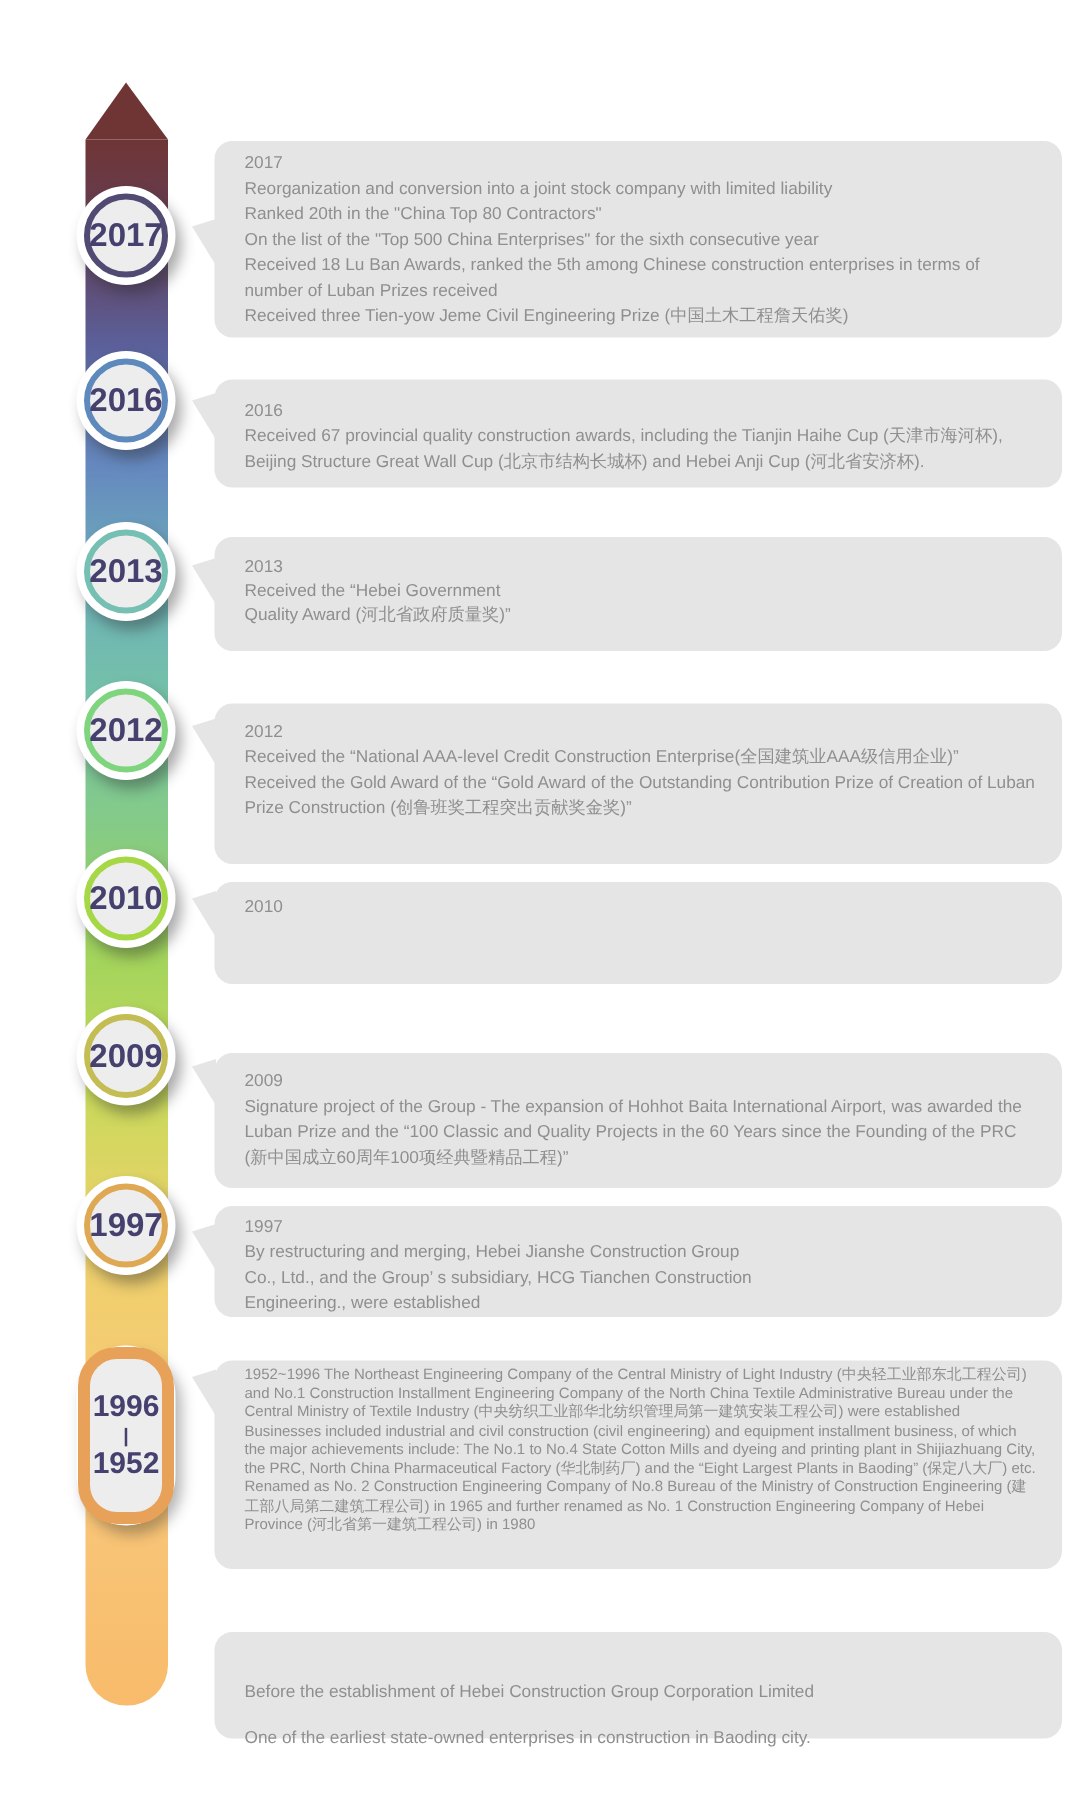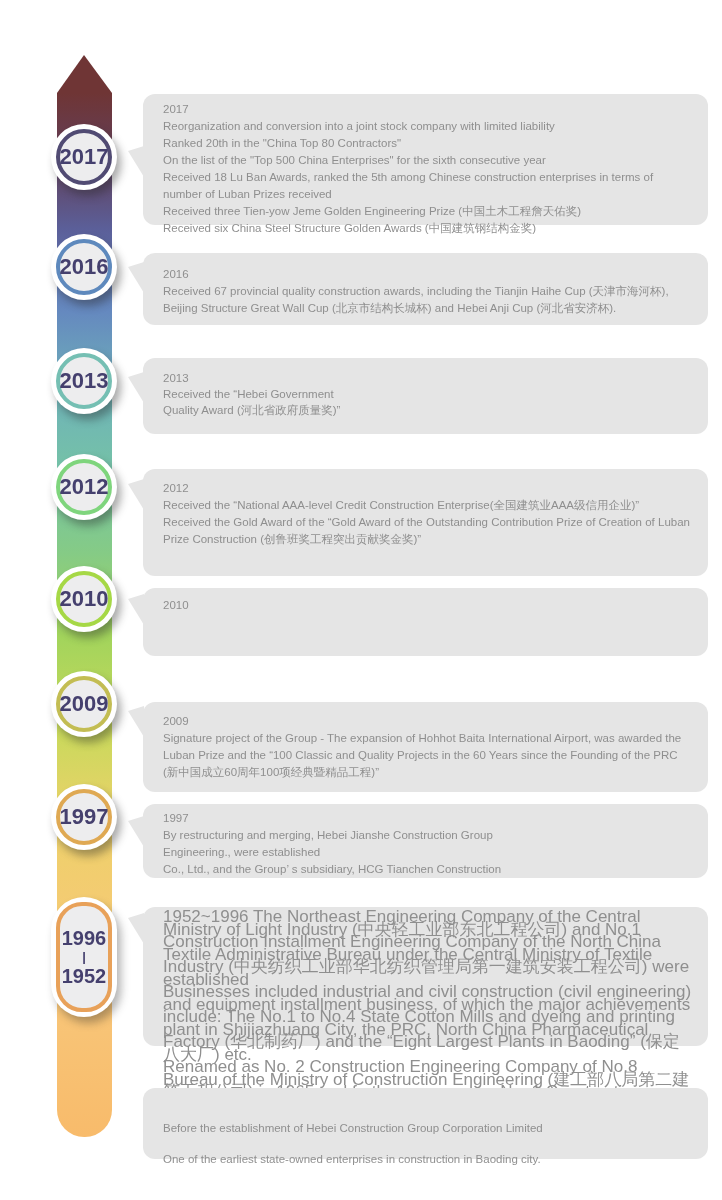--- a/index.html
+++ b/index.html
@@ -58,21 +58,21 @@
   .c4{top:566px}.c5{top:671px}.c6{top:784px}
   
   .pill{
     position:absolute;left:51px;top:897px;width:66px;height:120px;
     background:#ffffff;border-radius:33px;
     box-shadow:4px 6px 9px rgba(40,40,40,0.35);
     display:flex;align-items:center;justify-content:center;
   }
   .pill .ring{
     width:48px;height:102px;border-radius:26px;
-    border:4px solid #0f766e;background:#ededee;
+    border:8px solid #0f766e;background:#ededee;
     display:flex;flex-direction:column;align-items:center;justify-content:center;
   }
   .pill .year{font-size:20px;font-weight:bold;color:#45406e;line-height:22px;}
   .pill .divider{font-size:13px;font-weight:bold;color:#45406e;line-height:16px;}
   
   .bubble{
     position:absolute;left:143px;width:565px;
     background:#e5e5e5;border-radius:12px;
     box-sizing:border-box;
     padding:0 14px 0 20px;
@@ -97,21 +97,21 @@
   .b3 .tail{top:10px;}
   .b4{top:588px;height:68px;padding-top:10px;}
   .b4 .tail{top:6px;}
   .b4 p{line-height:14px;}
   .b5{top:702px;height:90px;padding-top:11px;}
   .b5 .tail{top:4px;}
   .b6{top:804px;height:74px;padding-top:6px;}
   .b6 .tail{top:12px;}
   .b7{top:907px;height:139px;padding-top:4px;}
   .b7 .tail{top:6px;}
-  .b7 p{line-height:12.5px;font-size:17px;}
+  .b7 p{line-height:12.5px;font-size:10px;}
   .b8{top:1088px;height:71px;padding-top:32px;}
   .b8 p.gap{margin-top:14px;}
 </style>
 </head>
 <body>
 
 <div class="page">
 
   <div class="arrow-head" style="border-bottom-color: rgb(111, 53, 53);"></div>
   <div class="ribbon"></div>
@@ -160,22 +160,21 @@
     </div>
   </div>
 
   <div class="bubble b0">
     <div class="tail"></div>
     <p>2017</p>
     <p>Reorganization and conversion into a joint stock company with limited liability</p>
     <p>Ranked 20th in the "China Top 80 Contractors"</p>
     <p>On the list of the "Top 500 China Enterprises" for the sixth consecutive year</p>
     <p>Received 18 Lu Ban Awards, ranked the 5th among Chinese construction enterprises in terms of number of Luban Prizes received</p>
-    <p>Received three Tien-yow Jeme Golden Engineering Prize (中国土木工程詹天佑奖)</p>
-    <p>Received six China Steel Structure Golden Awards (中国建筑钢结构金奖)</p>
+    <p>Received three Tien-yow Jeme Civil Engineering Prize (中国土木工程詹天佑奖)</p>
   </div>
 
   <div class="bubble b1">
     <div class="tail"></div>
     <p>2016</p>
     <p>Received 67 provincial quality construction awards, including the Tianjin Haihe Cup (天津市海河杯), Beijing Structure Great Wall Cup (北京市结构长城杯) and Hebei Anji Cup (河北省安济杯).</p>
   </div>
 
   <div class="bubble b2">
     <div class="tail"></div>
@@ -199,22 +198,22 @@
   <div class="bubble b5">
     <div class="tail"></div>
     <p>2009</p>
     <p>Signature project of the Group - The expansion of Hohhot Baita International Airport, was awarded the Luban Prize and the “100 Classic and Quality Projects in the 60 Years since the Founding of the PRC (新中国成立60周年100项经典暨精品工程)”</p>
   </div>
 
   <div class="bubble b6">
     <div class="tail"></div>
     <p>1997</p>
     <p>By restructuring and merging, Hebei Jianshe Construction Group</p>
+    <p>Co., Ltd., and the Group’ s subsidiary, HCG Tianchen Construction</p>
     <p>Engineering., were established</p>
-    <p>Co., Ltd., and the Group’ s subsidiary, HCG Tianchen Construction</p>
   </div>
 
   <div class="bubble b7">
     <div class="tail"></div>
     <p>1952~1996 The Northeast Engineering Company of the Central Ministry of Light Industry (中央轻工业部东北工程公司) and No.1 Construction Installment Engineering Company of the North China Textile Administrative Bureau under the Central Ministry of Textile Industry (中央纺织工业部华北纺织管理局第一建筑安装工程公司) were established</p>
     <p>Businesses included industrial and civil construction (civil engineering) and equipment installment business, of which the major achievements include: The No.1 to No.4 State Cotton Mills and dyeing and printing plant in Shijiazhuang City, the PRC, North China Pharmaceutical Factory (华北制药厂) and the “Eight Largest Plants in Baoding” (保定八大厂) etc.</p>
     <p>Renamed as No. 2 Construction Engineering Company of No.8 Bureau of the Ministry of Construction Engineering (建工部八局第二建筑工程公司) in 1965 and further renamed as No. 1 Construction Engineering Company of Hebei Province (河北省第一建筑工程公司) in 1980</p>
   </div>
 
   <div class="bubble b8">

